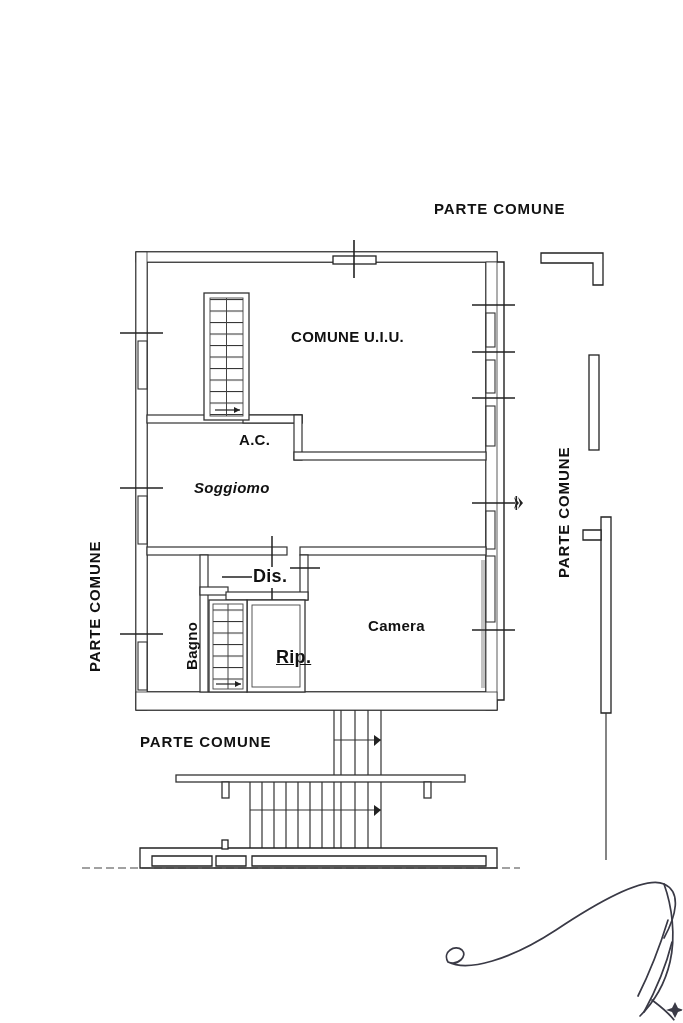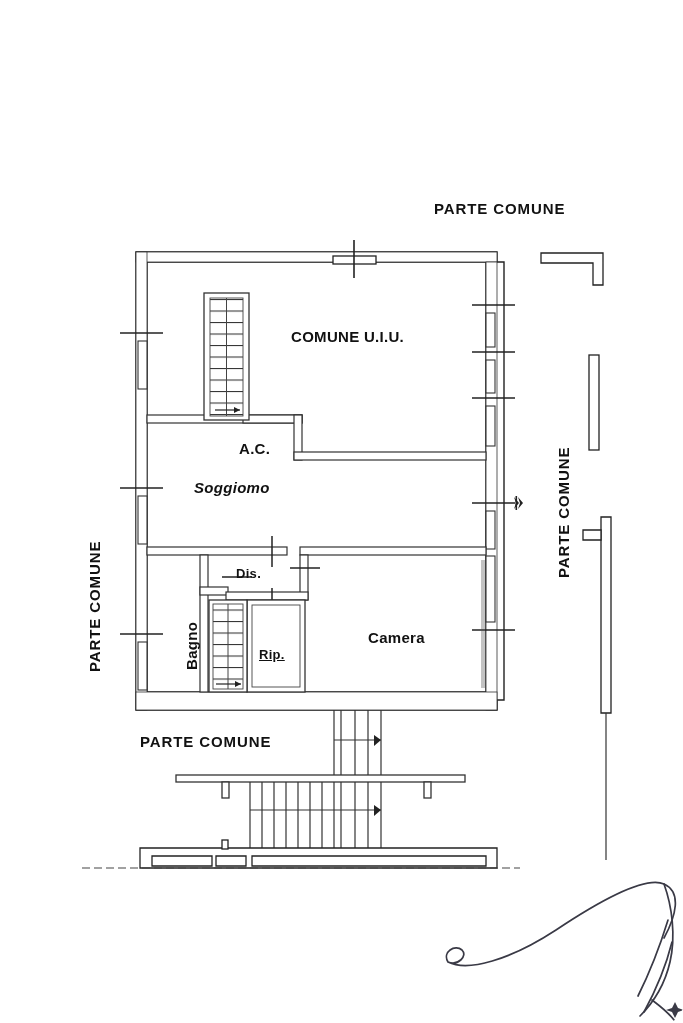--- a/index.html
+++ b/index.html
@@ -32,21 +32,22 @@
     letter-spacing: 0.3px;
   }
   .lbl-common {
     font-size: 15px;
     letter-spacing: 0.9px;
   }
   .lbl-room {
     font-size: 15px;
   }
   .lbl-small {
-    font-size: 13px;
+    font-size: 18px;
+    margin-left: 17px;
   }
   .rot-ccw {
     transform: rotate(-90deg);
     transform-origin: 0 0;
   }
 </style>
 </head>
 <body>
 
 <div id="page">
@@ -266,25 +267,25 @@
   <div class="lbl lbl-common" style="left:434px; top:200px;">PARTE COMUNE</div>
 
   <div class="lbl lbl-common rot-ccw" style="left:86px; top:672px;">PARTE COMUNE</div>
 
   <div class="lbl lbl-common rot-ccw" style="left:555px; top:578px;">PARTE COMUNE</div>
 
   <div class="lbl lbl-common" style="left:140px; top:733px;">PARTE COMUNE</div>
 
   <div class="lbl lbl-room" style="left:291px; top:328px;">COMUNE U.I.U.</div>
 
-  <div class="lbl lbl-room" style="left:239px; top:440px;">A.C.</div>
+  <div class="lbl lbl-room" style="left:239px; top:431px;">A.C.</div>
 
   <div class="lbl lbl-room" style="left:194px; top:479px;font-style:italic;">Soggiomo</div>
 
   <div class="lbl lbl-room rot-ccw" style="left:183px; top:670px;">Bagno</div>
 
   <div class="lbl lbl-small" style="left:236px; top:566px;">Dis.</div>
 
   <div class="lbl lbl-small" style="left:259px; top:647px;text-decoration:underline;">Rip.</div>
 
-  <div class="lbl lbl-room" style="left:368px; top:617px;margin-top:12px;">Camera</div>
+  <div class="lbl lbl-room" style="left:368px; top:617px;">Camera</div>
 
 </div>
 
 </body></html>

